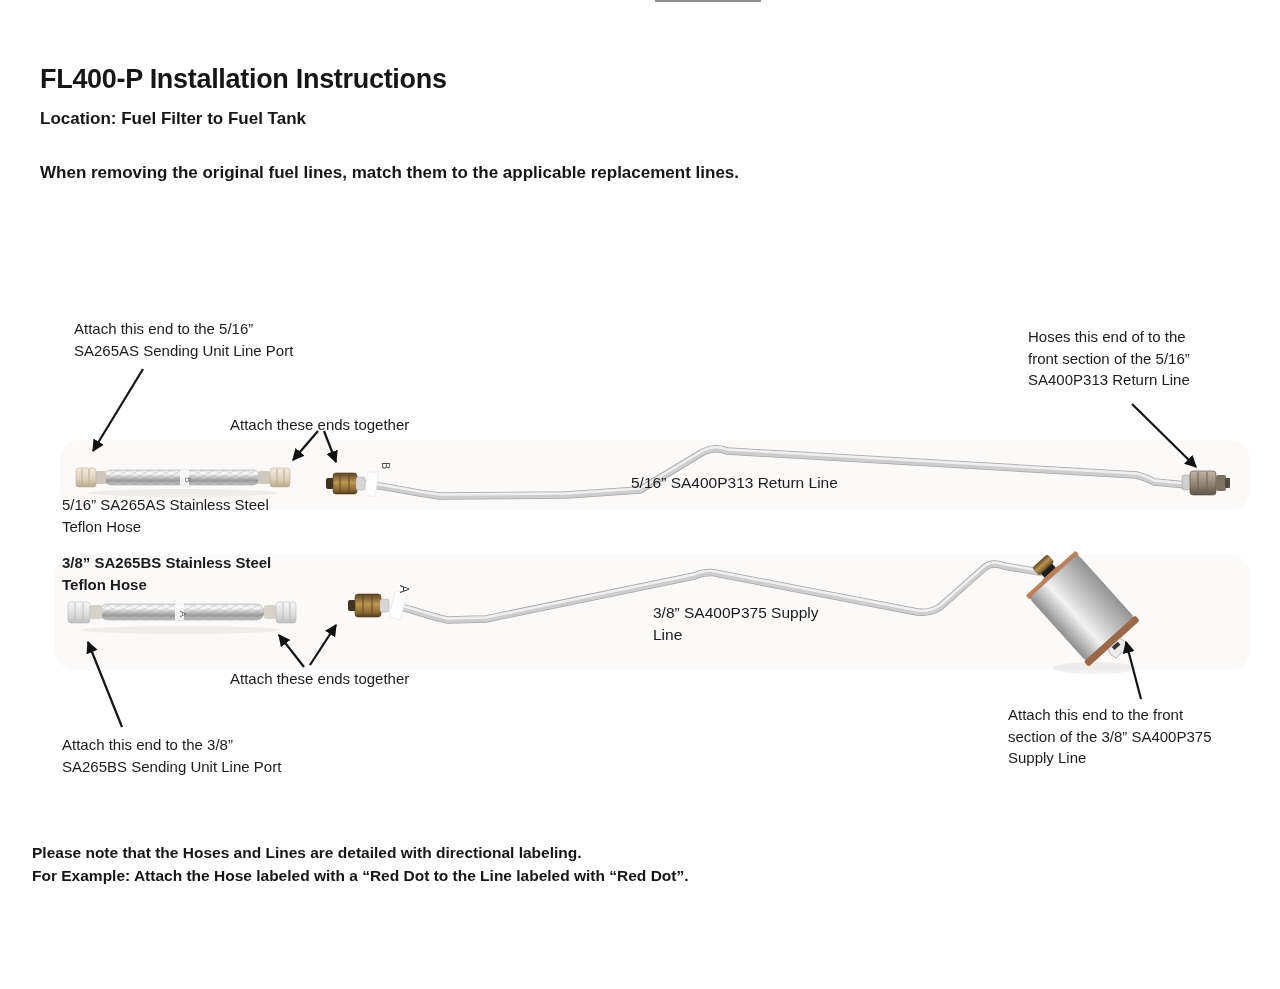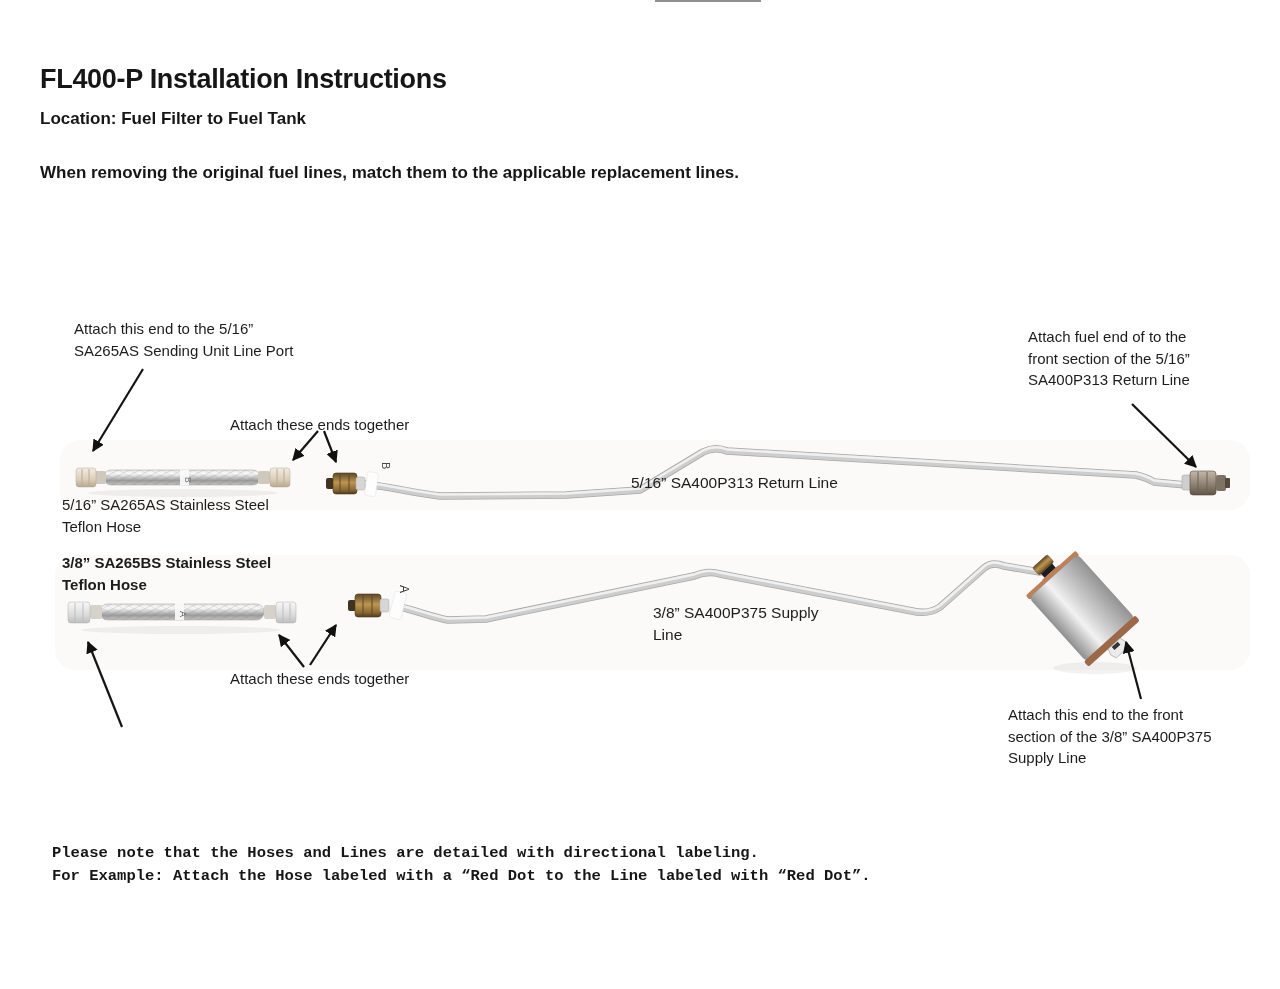--- a/index.html
+++ b/index.html
@@ -6,21 +6,21 @@
   #page{
     position:relative;width:1280px;height:989px;background:#ffffff;overflow:hidden;
     font-family:"Liberation Sans","DejaVu Sans",sans-serif;color:#1a1a1a;
   }
   .abs{position:absolute;}
   #title{left:40px;top:64px;font-size:27px;font-weight:bold;letter-spacing:-0.3px;color:#161616;}
   #location{left:40px;top:109px;font-size:17px;font-weight:bold;color:#161616;}
   #intro{left:40px;top:163px;font-size:17px;font-weight:bold;color:#161616;}
   .anno{font-size:15px;line-height:21.5px;color:#1c1c1c;white-space:nowrap;}
   .linelabel{font-size:15.5px;line-height:22px;color:#1c1c1c;white-space:nowrap;}
-  #note{left:52px;top:842px;font-size:15.5px;line-height:22.5px;font-weight:bold;color:#161616;white-space:nowrap;font-family:Liberation Mono, monospace;}
+  #note{left:32px;top:842px;font-size:15.5px;line-height:22.5px;font-weight:bold;color:#161616;white-space:nowrap;}
   #top-artifact{left:655px;top:0;width:106px;height:2px;background:#8f8f8f;}
   svg{position:absolute;left:0;top:0;}
   .txt-layer{z-index:2;}
 </style>
 </head>
 <body>
 
 <div id="page">
 
   <svg width="1280" height="989" viewBox="0 0 1280 989">
@@ -180,21 +180,21 @@
   <div class="abs txt-layer" id="location">Location: Fuel Filter to Fuel Tank</div>
 
   <div class="abs anno txt-layer" style="left:74px;top:318px;">
     <div>Attach this end to the 5/16”</div>
     <div>SA265AS Sending Unit Line Port</div>
   </div>
 
   <div class="abs anno txt-layer" style="left:230px;top:414px;">Attach these ends together</div>
 
   <div class="abs anno txt-layer" style="left:1028px;top:326px;">
-    <div>Attach fuel end of to the</div>
+    <div>Hoses this end of to the</div>
     <div>front section of the 5/16”</div>
     <div>SA400P313 Return Line</div>
   </div>
 
   <div class="abs anno txt-layer" style="left:62px;top:494px;">
     <div>5/16” SA265AS Stainless Steel</div>
     <div>Teflon Hose</div>
   </div>
 
   <div class="abs anno txt-layer" style="left:62px;top:552px;font-weight:bold;">
@@ -204,20 +204,24 @@
 
   <div class="abs linelabel txt-layer" style="left:631px;top:472px;">5/16” SA400P313 Return Line</div>
 
   <div class="abs linelabel txt-layer" style="left:653px;top:602px;">
     <div>3/8” SA400P375 Supply</div>
     <div>Line</div>
   </div>
 
   <div class="abs anno txt-layer" style="left:230px;top:668px;">Attach these ends together</div>
 
+  <div class="abs anno txt-layer" style="left:62px;top:734px;">
+    <div>Attach this end to the 3/8”</div>
+    <div>SA265BS Sending Unit Line Port</div>
+  </div>
 
   <div class="abs anno txt-layer" style="left:992px;top:704px;margin-left:16px;">
     <div>Attach this end to the front</div>
     <div>section of the 3/8” SA400P375</div>
     <div>Supply Line</div>
   </div>
 
   <div class="abs txt-layer" id="note">
     <div>Please note that the Hoses and Lines are detailed with directional labeling.</div>
     <div>For Example: Attach the Hose labeled with a “Red Dot to the Line labeled with “Red Dot”.</div>

